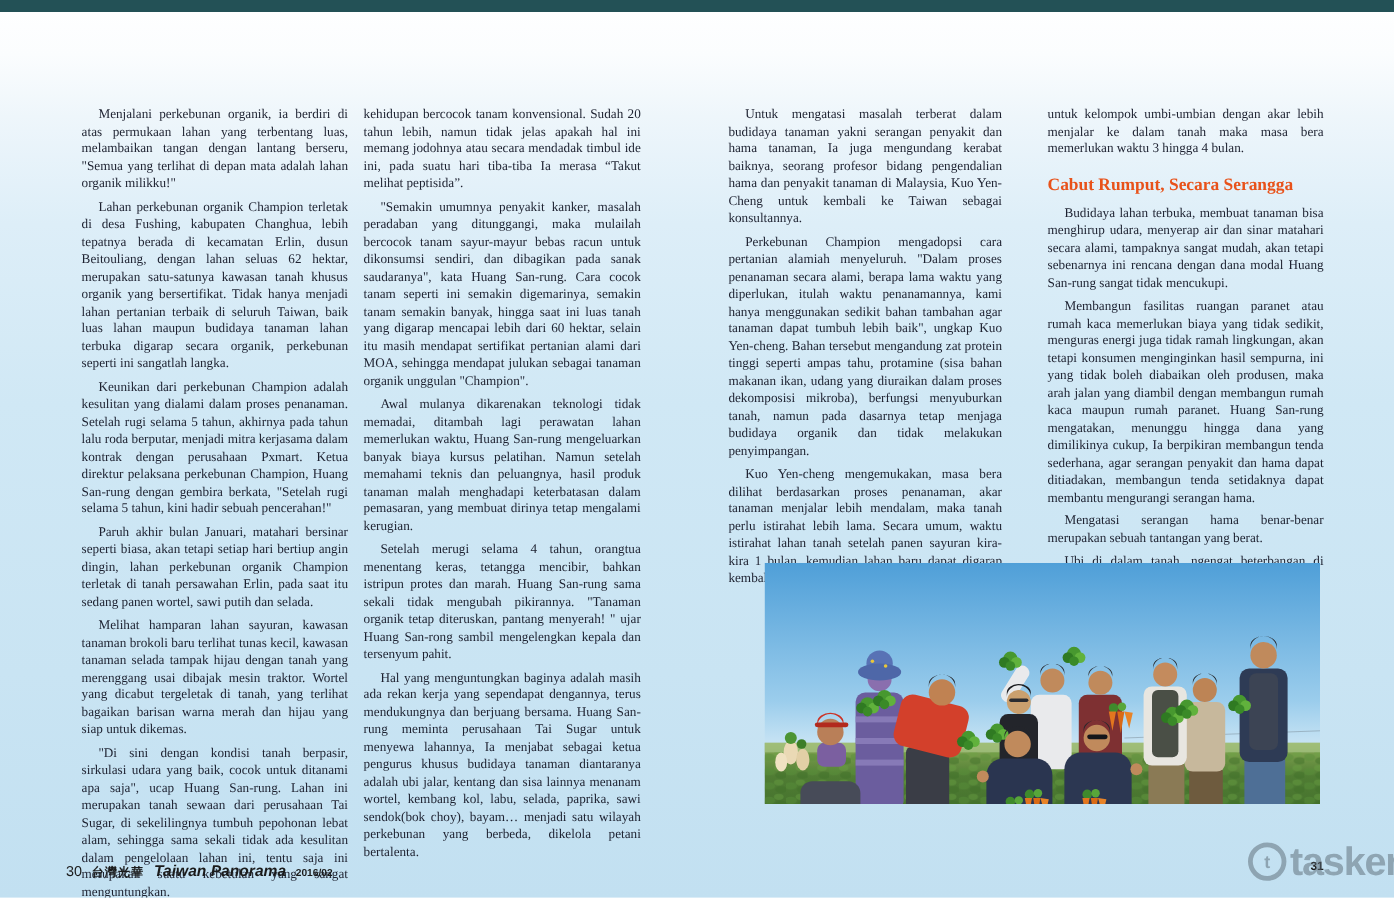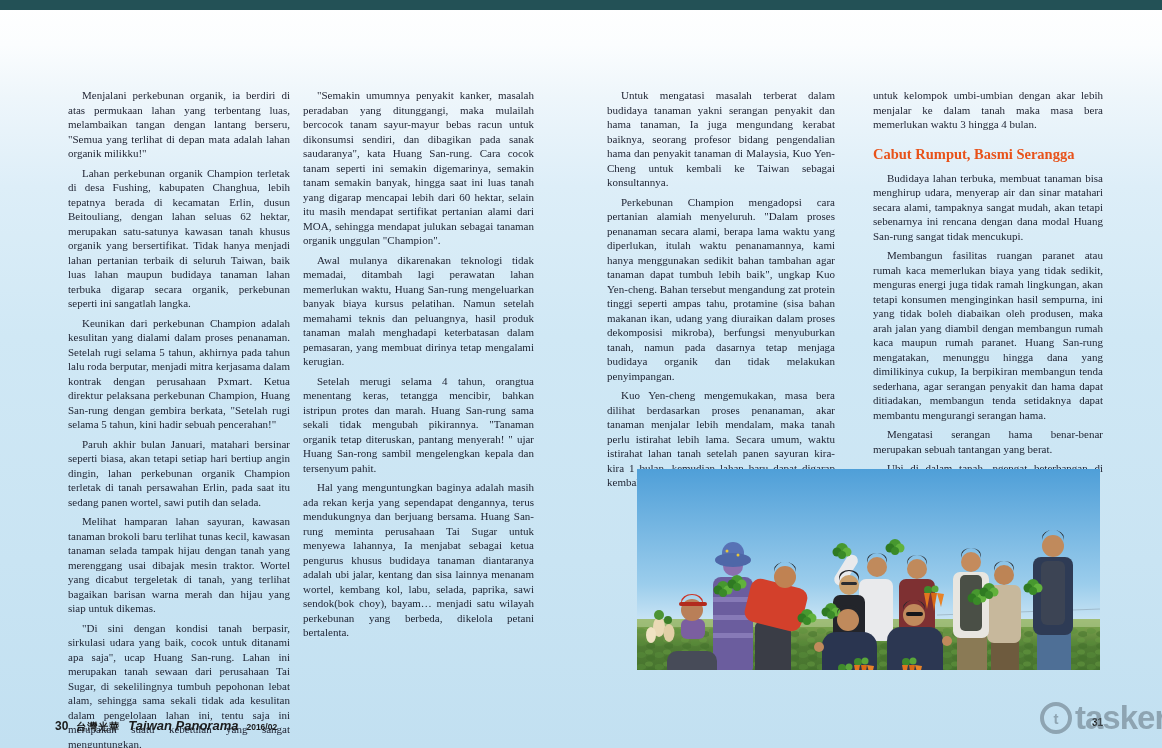--- a/index.html
+++ b/index.html
@@ -27,21 +27,21 @@
   .photo svg{display:block;}
   .photo-caption{
     position:absolute;left:110px;top:224px;width:312px;
     color:#ffffff;font-family:"Liberation Sans",sans-serif;
     font-size:9.5px;line-height:18px;text-shadow:0 1px 2px rgba(0,0,0,.45);
   }
   .footer-left{
     position:absolute;left:55px;top:718px;display:flex;align-items:baseline;gap:8px;
     font-family:"Liberation Sans",sans-serif;color:#1b1b1b;
   }
-  .pn{font-size:12px;font-weight:bold;}
+  .pn{font-size:12px;font-weight:normal;}
   .zh{font-size:10px;font-weight:bold;letter-spacing:1px;}
   .en{font-size:13px;font-weight:bold;font-style:italic;}
   .issue{font-size:8.5px;font-weight:bold;}
   .page-num-right{
     position:absolute;left:1092px;top:717px;
     font-family:"Liberation Sans",sans-serif;font-size:10px;font-weight:bold;color:#1b1b1b;
   }
   .watermark{
     position:absolute;left:1040px;top:699px;display:flex;align-items:center;gap:3px;
     opacity:.52;color:#5e6e79;font-family:"Liberation Sans",sans-serif;z-index:5;
@@ -60,33 +60,34 @@
 
 <section class="col" id="col1">
     <p class="body-para">Menjalani perkebunan organik, ia berdiri di atas permukaan lahan yang terbentang luas, melambaikan tangan dengan lantang berseru, "Semua yang terlihat di depan mata adalah lahan organik milikku!"</p>
     <p class="body-para">Lahan perkebunan organik Champion terletak di desa Fushing, kabupaten Changhua, lebih tepatnya berada di kecamatan Erlin, dusun Beitouliang, dengan lahan seluas 62 hektar, merupakan satu-satunya kawasan tanah khusus organik yang bersertifikat. Tidak hanya menjadi lahan pertanian terbaik di seluruh Taiwan, baik luas lahan maupun budidaya tanaman lahan terbuka digarap secara organik, perkebunan seperti ini sangatlah langka.</p>
     <p class="body-para">Keunikan dari perkebunan Champion adalah kesulitan yang dialami dalam proses penanaman. Setelah rugi selama 5 tahun, akhirnya pada tahun lalu roda berputar, menjadi mitra kerjasama dalam kontrak dengan perusahaan Pxmart. Ketua direktur pelaksana perkebunan Champion, Huang San-rung dengan gembira berkata, "Setelah rugi selama 5 tahun, kini hadir sebuah pencerahan!"</p>
     <p class="body-para">Paruh akhir bulan Januari, matahari bersinar seperti biasa, akan tetapi setiap hari bertiup angin dingin, lahan perkebunan organik Champion terletak di tanah persawahan Erlin, pada saat itu sedang panen wortel, sawi putih dan selada.</p>
     <p class="body-para">Melihat hamparan lahan sayuran, kawasan tanaman brokoli baru terlihat tunas kecil, kawasan tanaman selada tampak hijau dengan tanah yang merenggang usai dibajak mesin traktor. Wortel yang dicabut tergeletak di tanah, yang terlihat bagaikan barisan warna merah dan hijau yang siap untuk dikemas.</p>
     <p class="body-para">"Di sini dengan kondisi tanah berpasir, sirkulasi udara yang baik, cocok untuk ditanami apa saja", ucap Huang San-rung. Lahan ini merupakan tanah sewaan dari perusahaan Tai Sugar, di sekelilingnya tumbuh pepohonan lebat alam, sehingga sama sekali tidak ada kesulitan dalam pengelolaan lahan ini, tentu saja ini merupakan suatu kebetulan yang sangat menguntungkan.</p>
   </section>
 <section class="col" id="col2">
+    <p class="body-para flush">kehidupan bercocok tanam konvensional. Sudah 20 tahun lebih, namun tidak jelas apakah hal ini memang jodohnya atau secara mendadak timbul ide ini, pada suatu hari tiba-tiba Ia merasa “Takut melihat peptisida”.</p>
     <p class="body-para">"Semakin umumnya penyakit kanker, masalah peradaban yang ditunggangi, maka mulailah bercocok tanam sayur-mayur bebas racun untuk dikonsumsi sendiri, dan dibagikan pada sanak saudaranya", kata Huang San-rung. Cara cocok tanam seperti ini semakin digemarinya, semakin tanam semakin banyak, hingga saat ini luas tanah yang digarap mencapai lebih dari 60 hektar, selain itu masih mendapat sertifikat pertanian alami dari MOA, sehingga mendapat julukan sebagai tanaman organik unggulan "Champion".</p>
     <p class="body-para">Awal mulanya dikarenakan teknologi tidak memadai, ditambah lagi perawatan lahan memerlukan waktu, Huang San-rung mengeluarkan banyak biaya kursus pelatihan. Namun setelah memahami teknis dan peluangnya, hasil produk tanaman malah menghadapi keterbatasan dalam pemasaran, yang membuat dirinya tetap mengalami kerugian.</p>
     <p class="body-para">Setelah merugi selama 4 tahun, orangtua menentang keras, tetangga mencibir, bahkan istripun protes dan marah. Huang San-rung sama sekali tidak mengubah pikirannya. "Tanaman organik tetap diteruskan, pantang menyerah! " ujar Huang San-rong sambil mengelengkan kepala dan tersenyum pahit.</p>
     <p class="body-para">Hal yang menguntungkan baginya adalah masih ada rekan kerja yang sependapat dengannya, terus mendukungnya dan berjuang bersama. Huang San-rung meminta perusahaan Tai Sugar untuk menyewa lahannya, Ia menjabat sebagai ketua pengurus khusus budidaya tanaman diantaranya adalah ubi jalar, kentang dan sisa lainnya menanam wortel, kembang kol, labu, selada, paprika, sawi sendok(bok choy), bayam… menjadi satu wilayah perkebunan yang berbeda, dikelola petani bertalenta.</p>
   </section>
 <section class="col" id="col3">
     <p class="body-para">Untuk mengatasi masalah terberat dalam budidaya tanaman yakni serangan penyakit dan hama tanaman, Ia juga mengundang kerabat baiknya, seorang profesor bidang pengendalian hama dan penyakit tanaman di Malaysia, Kuo Yen-Cheng untuk kembali ke Taiwan sebagai konsultannya.</p>
     <p class="body-para">Perkebunan Champion mengadopsi cara pertanian alamiah menyeluruh. "Dalam proses penanaman secara alami, berapa lama waktu yang diperlukan, itulah waktu penanamannya, kami hanya menggunakan sedikit bahan tambahan agar tanaman dapat tumbuh lebih baik", ungkap Kuo Yen-cheng. Bahan tersebut mengandung zat protein tinggi seperti ampas tahu, protamine (sisa bahan makanan ikan, udang yang diuraikan dalam proses dekomposisi mikroba), berfungsi menyuburkan tanah, namun pada dasarnya tetap menjaga budidaya organik dan tidak melakukan penyimpangan.</p>
     <p class="body-para">Kuo Yen-cheng mengemukakan, masa bera dilihat berdasarkan proses penanaman, akar tanaman menjalar lebih mendalam, maka tanah perlu istirahat lebih lama. Secara umum, waktu istirahat lahan tanah setelah panen sayuran kira-kira 1 bulan, kemudian lahan baru dapat digarap kembali,</p>
   </section>
 <section class="col" id="col4">
     <p class="body-para flush">untuk kelompok umbi-umbian dengan akar lebih menjalar ke dalam tanah maka masa bera memerlukan waktu 3 hingga 4 bulan.</p>
-    <h2 class="col-heading">Cabut Rumput, Basmi Serangga</h2>
+    <h2 class="col-heading">Cabut Rumput, Secara Serangga</h2>
     <p class="body-para">Budidaya lahan terbuka, membuat tanaman bisa menghirup udara, menyerap air dan sinar matahari secara alami, tampaknya sangat mudah, akan tetapi sebenarnya ini rencana dengan dana modal Huang San-rung sangat tidak mencukupi.</p>
     <p class="body-para">Membangun fasilitas ruangan paranet atau rumah kaca memerlukan biaya yang tidak sedikit, menguras energi juga tidak ramah lingkungan, akan tetapi konsumen menginginkan hasil sempurna, ini yang tidak boleh diabaikan oleh produsen, maka arah jalan yang diambil dengan membangun rumah kaca maupun rumah paranet. Huang San-rung mengatakan, menunggu hingga dana yang dimilikinya cukup, Ia berpikiran membangun tenda sederhana, agar serangan penyakit dan hama dapat ditiadakan, membangun tenda setidaknya dapat membantu mengurangi serangan hama.</p>
     <p class="body-para">Mengatasi serangan hama benar-benar merupakan sebuah tantangan yang berat.</p>
     <p class="body-para">Ubi di dalam tanah, ngengat beterbangan di mana-mana.</p>
   </section>
 
 <figure class="photo">
   <svg width="463" height="279" viewBox="0 0 463 279">
     <defs>
       <linearGradient id="sky" x1="0" y1="0" x2="0" y2="1">

